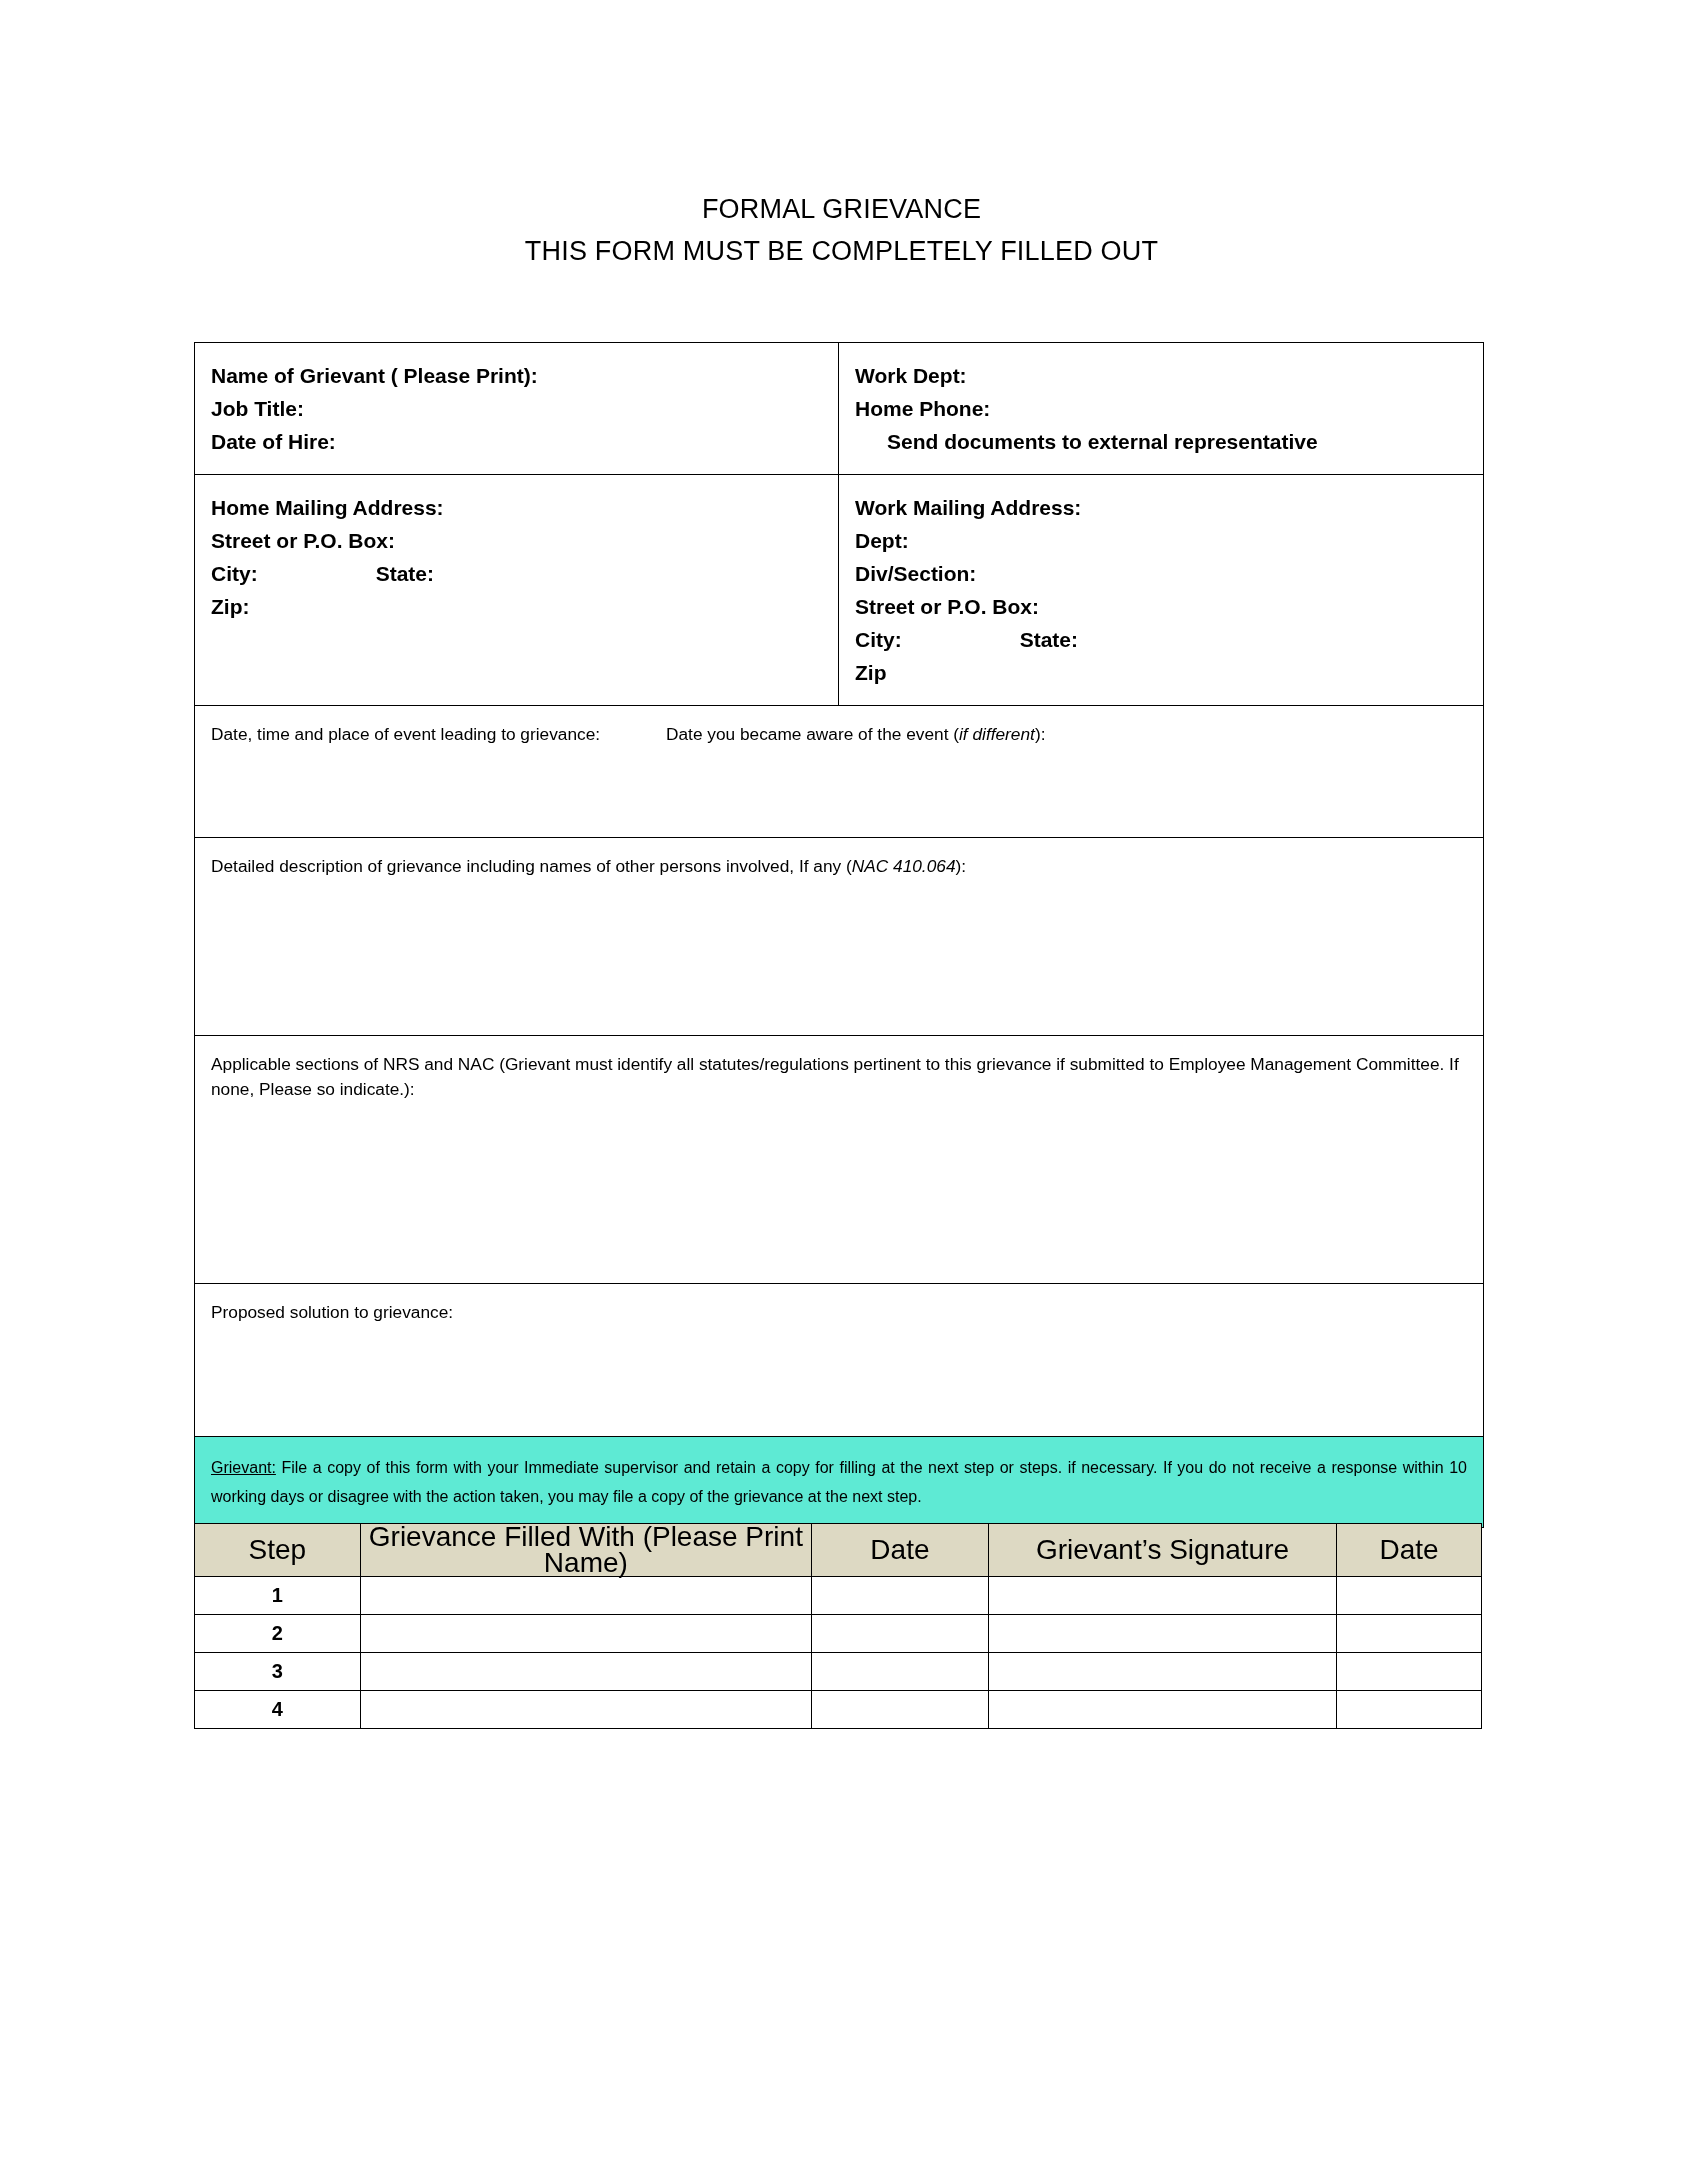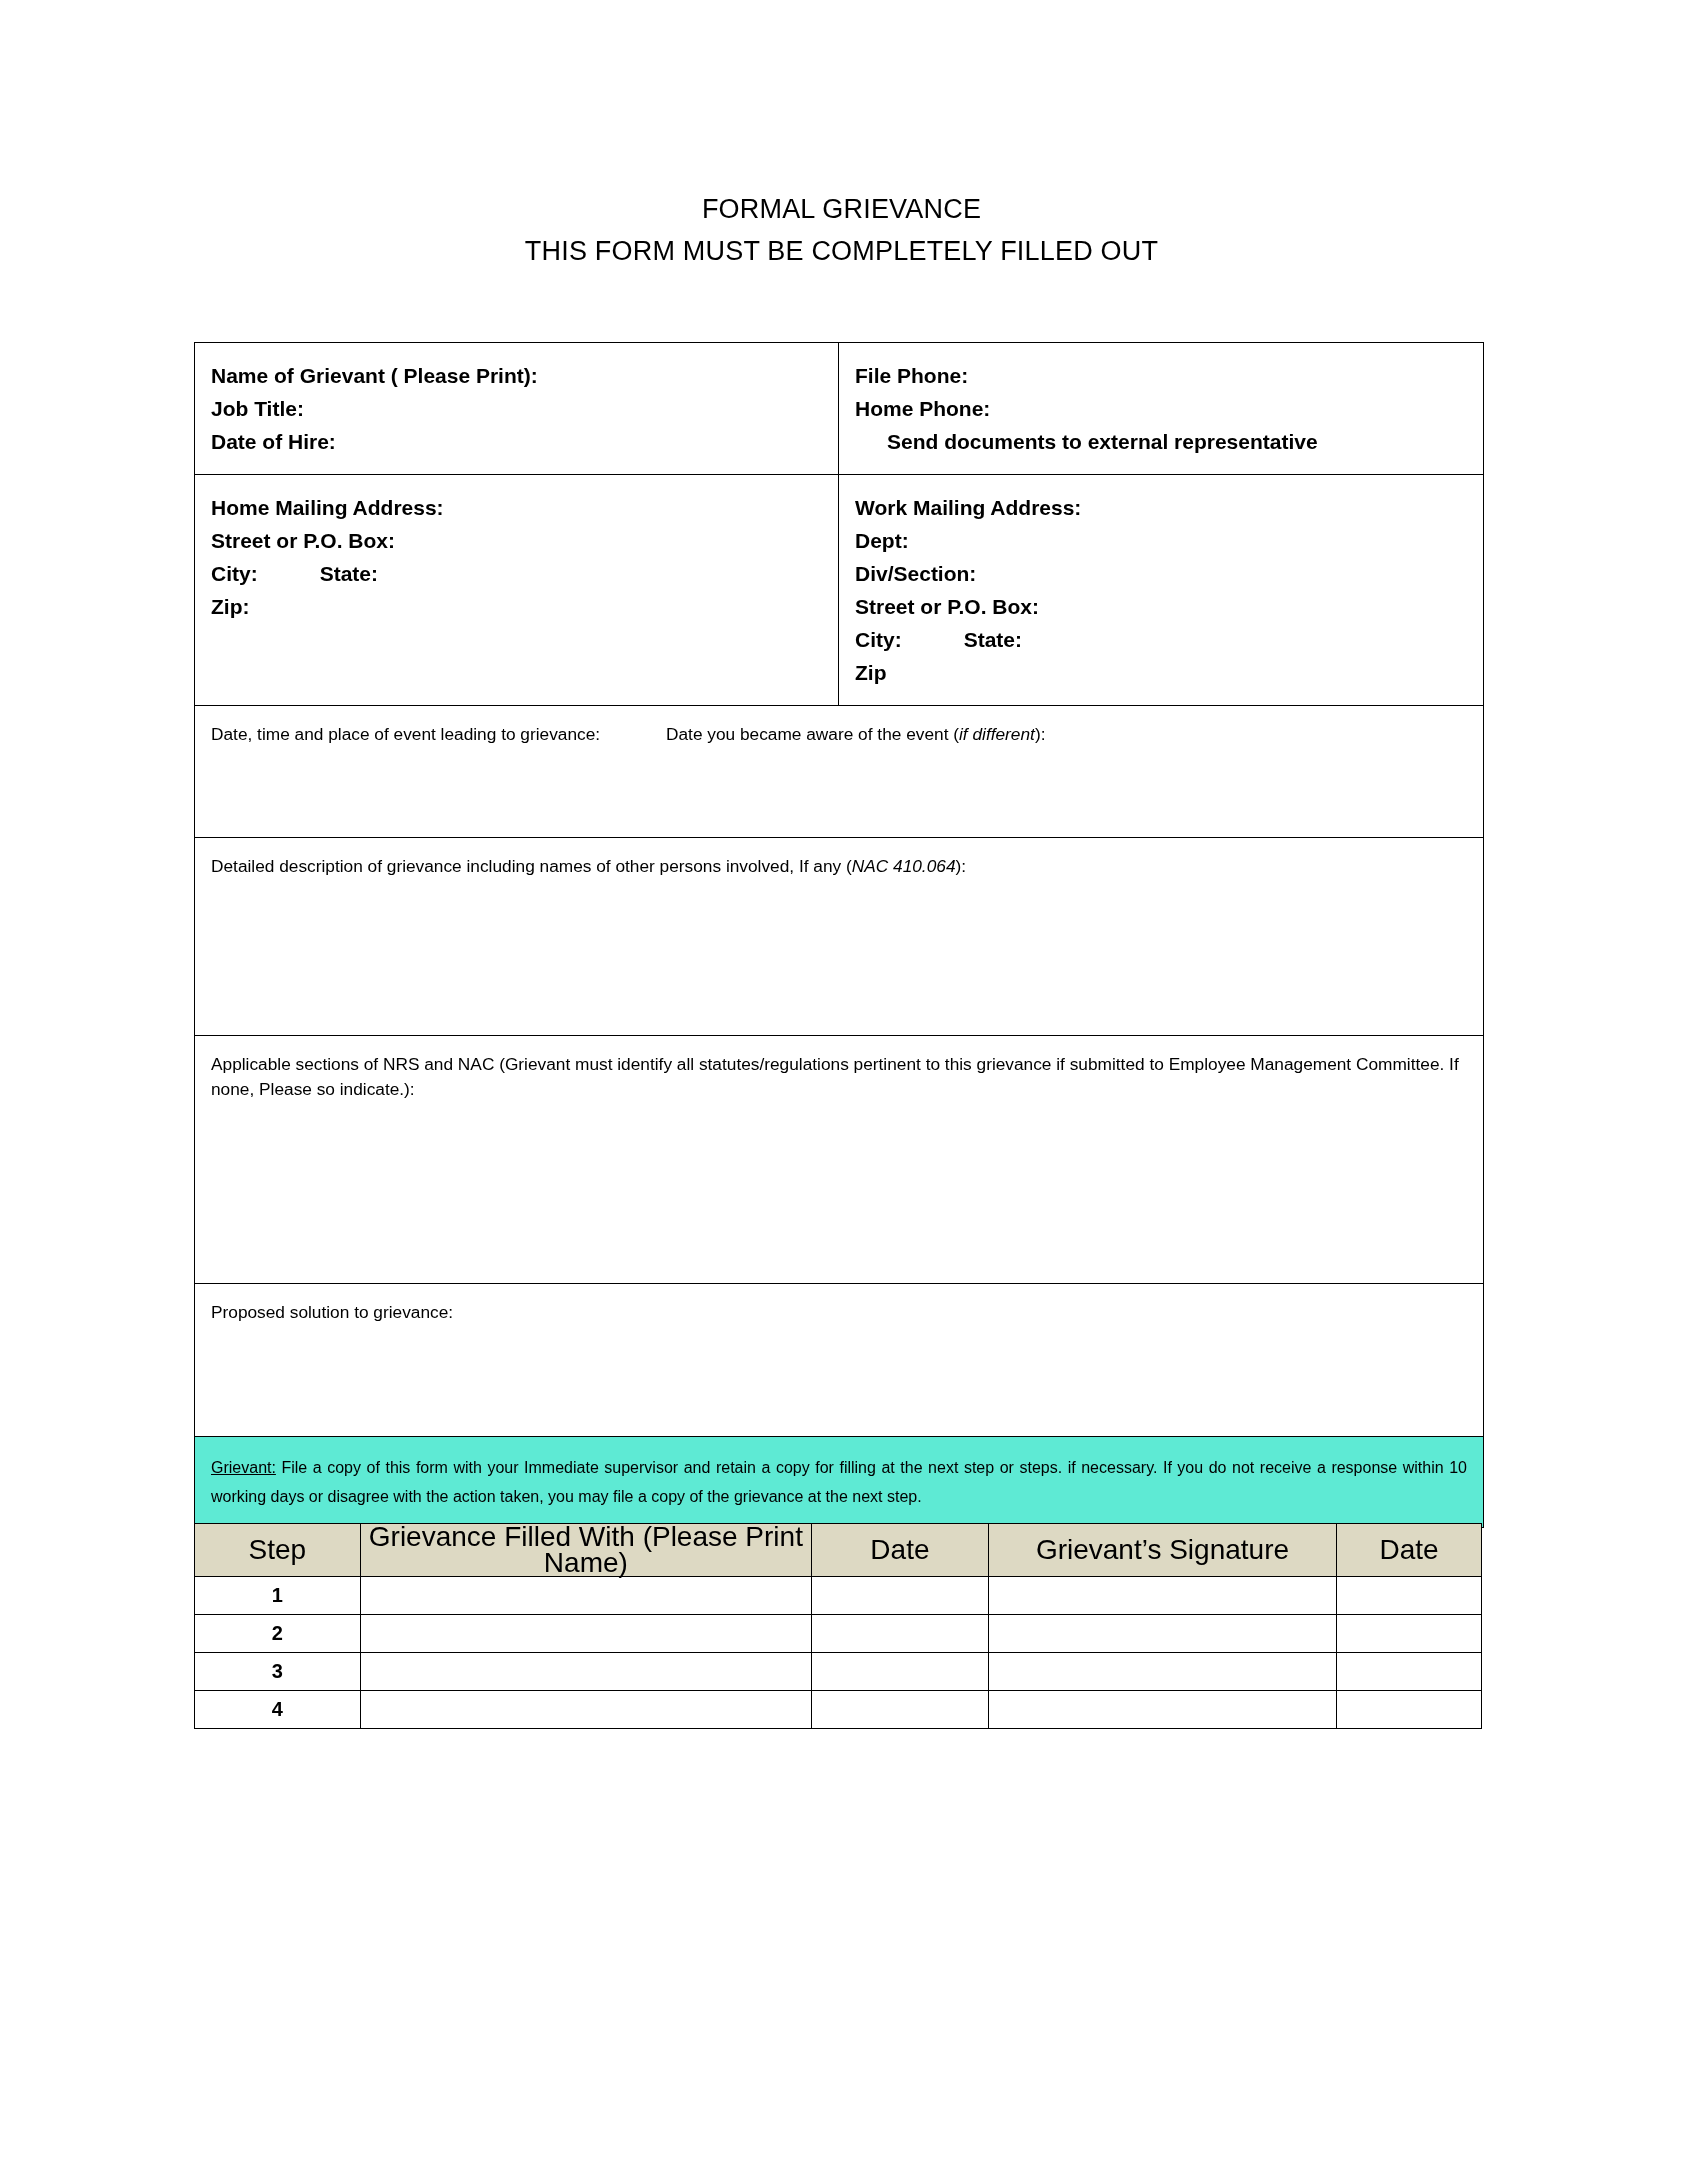--- a/index.html
+++ b/index.html
@@ -56,21 +56,21 @@
   }
   .cell-bold .indent {
     padding-left: 32px;
   }
   .inline-pair {
     display: block;
     white-space: pre;
   }
   .inline-pair .second {
     display: inline-block;
-    margin-left: 62px;
+    margin-left: 118px;
   }
 
   
   .cell-plain {
     padding: 9px 12px 0 12px;
     font-size: 17.3px;
     font-weight: 400;
     line-height: 25px;
     margin-left: 26px;
   }
@@ -163,21 +163,21 @@
     </colgroup>
     <tbody>
 
       <tr>
         <td class="cell-bold">
           <span class="inline-pair">Name of Grievant ( Please Print):</span>
           <span class="inline-pair">Job Title:</span>
           <span class="inline-pair">Date of Hire:</span>
         </td>
         <td class="cell-bold">
-          <span class="inline-pair">File Phone:</span>
+          <span class="inline-pair">Work Dept:</span>
           <span class="inline-pair">Home Phone:</span>
           <span class="inline-pair indent">Send documents to external representative</span>
         </td>
       </tr>
 
       <tr>
         <td class="cell-bold" style="height:188px">
           <span class="inline-pair">Home Mailing Address:</span>
           <span class="inline-pair">Street or P.O. Box:</span>
           <span class="inline-pair"><span>City:</span><span class="second">State:</span></span>

